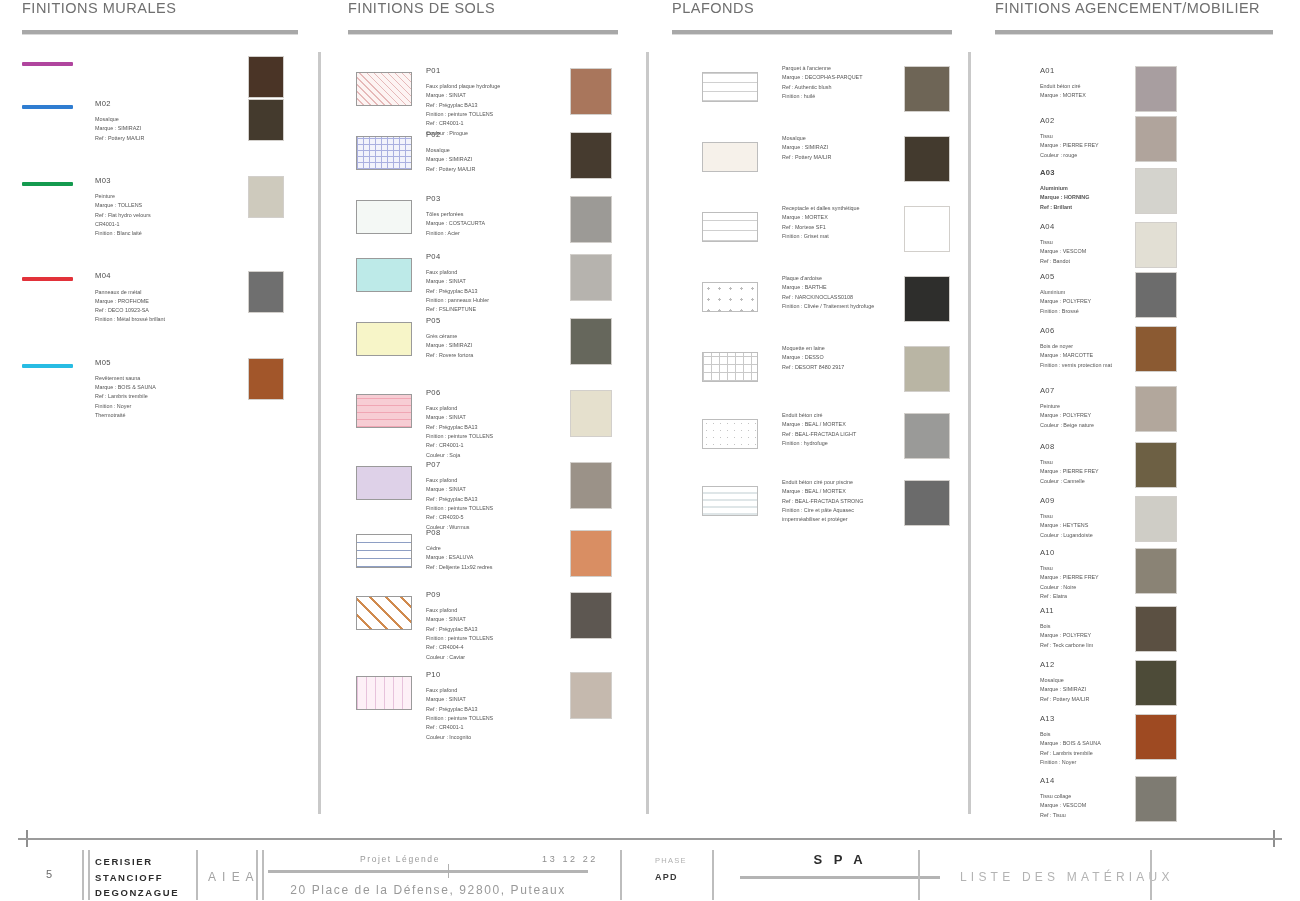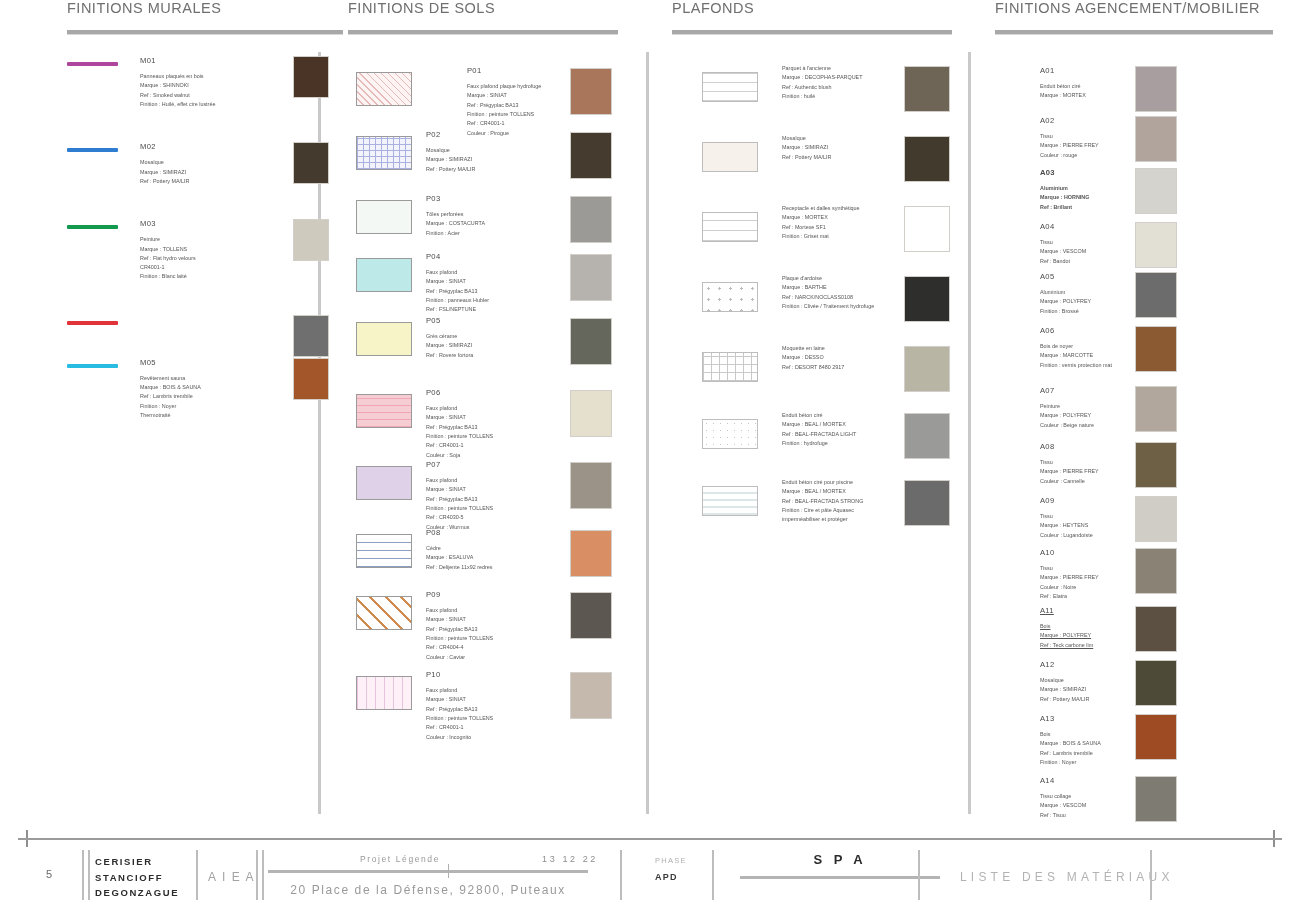--- a/index.html
+++ b/index.html
@@ -27,21 +27,21 @@
 
   .vdiv { position:absolute; top:52px; width:3px; height:762px; background:#c9c9c9; }
 
   
   .entry { position:relative; display:flex; align-items:flex-start; }
   .txtblock { font-size:5.4px; line-height:1.72; color:#555; white-space:nowrap; }
   .code { font-size:7.6px; color:#4a4a4a; letter-spacing:.3px; margin-bottom:5px; }
   .swatch { border:1px solid #d2cfcb; }
 
   
-  #c1 { left:22px; width:280px;margin-left:45px; }
+  #c1 { left:22px; width:280px; }
   .m-entry { margin-bottom:9px; }
   .m-line { width:51px; height:4px; margin-top:8px; border-radius:1px; flex:none; }
   .m-mid { width:140px; margin-left:22px; }
   .m-sw { width:36px; height:42px; position:absolute; right:18px; top:2px; }
 
   
   #c2 { left:348px; width:300px; }
   .plan {
     position:absolute; left:8px; width:56px; height:34px;
     border:1px solid #9a9a9a; background:#fff; overflow:hidden;
@@ -100,29 +100,20 @@
   <div class="vdiv" style="left:318px"></div>
   <div class="vdiv" style="left:646px"></div>
   <div class="vdiv" style="left:968px"></div>
 
   <div class="column" id="c1">
     <div class="col-head">FINITIONS MURALES</div>
     <div class="col-rule" style="width:276px"></div>
     <div id="c1body" style="margin-top:20px">
         <div class="entry m-entry">
           <div class="m-line" style="background: rgb(176, 69, 158);"></div>
-          <div class="m-mid">
-            <div class="txtblock">
-              <div class="code">M01</div>
-              <div>Panneaux plaqués en bois</div>
-              <div>Marque : SHINNOKI</div>
-              <div>Ref : Smoked walnut</div>
-              <div>Finition : Huilé, effet cire lustrée</div>
-            </div>
-          </div>
           <div class="swatch m-sw" style="background: rgb(74, 52, 38);"></div>
         </div>
         <div style="height: 22px;"></div>
         <div class="entry m-entry">
           <div class="m-line" style="background: rgb(47, 125, 209);"></div>
           <div class="m-mid">
             <div class="txtblock">
               <div class="code">M02</div>
               <div>Mosaïque</div>
               <div>Marque : SIMIRAZI</div>
@@ -142,20 +133,29 @@
               <div>Ref : Flat hydro velours</div>
               <div>CR4001-1</div>
               <div>Finition : Blanc laité</div>
             </div>
           </div>
           <div class="swatch m-sw" style="background: rgb(206, 202, 189);"></div>
         </div>
         <div style="height: 22px;"></div>
         <div class="entry m-entry">
           <div class="m-line" style="background: rgb(226, 50, 58);"></div>
+          <div class="m-mid">
+            <div class="txtblock">
+              <div class="code">M04</div>
+              <div>Panneaux de métal</div>
+              <div>Marque : PROFHOME</div>
+              <div>Ref : DECO 10923-SA</div>
+              <div>Finition : Métal brossé brillant</div>
+            </div>
+          </div>
           <div class="swatch m-sw" style="background: rgb(111, 111, 111);"></div>
         </div>
         <div style="height: 22px;"></div>
         <div class="entry m-entry">
           <div class="m-line" style="background: rgb(40, 188, 227);"></div>
           <div class="m-mid">
             <div class="txtblock">
               <div class="code">M05</div>
               <div>Revêtement sauna</div>
               <div>Marque : BOIS &amp; SAUNA</div>
@@ -171,21 +171,21 @@
   </div>
 
   <div class="column" id="c2">
     <div class="col-head">FINITIONS DE SOLS</div>
     <div class="col-rule" style="width:270px"></div>
     <div id="c2body" style="position:relative; margin-top:14px; height:700px">
         <div>
           <div class="plan" style="top: 24px;">
             <div style="position: absolute; inset: 0px; background: repeating-linear-gradient(45deg, transparent 0px, transparent 4px, rgb(230, 185, 185) 4px, rgb(230, 185, 185) 5px) rgb(253, 244, 243);"></div>
           </div>
-          <div class="txtblock p-txt" style="top: 16px; margin-left: 41px;">
+          <div class="txtblock p-txt" style="top: 16px;">
             <div class="code">P01</div>
             <div>Faux plafond plaque hydrofuge</div>
             <div>Marque : SINIAT</div>
             <div>Ref : Prégyplac BA13</div>
             <div>Finition : peinture TOLLENS</div>
             <div>Ref : CR4001-1</div>
             <div>Couleur : Pirogue</div>
           </div>
           <div class="swatch p-sw" style="background: rgb(169, 118, 92); top: 20px;"></div>
         </div>
@@ -492,21 +492,21 @@
           <div class="txtblock a-txt" style="top: 498px;">
             <div class="code">A10</div>
             <div>Tissu</div>
             <div>Marque : PIERRE FREY</div>
             <div>Couleur : Noire</div>
             <div>Ref : Elatra</div>
           </div>
           <div class="swatch a-sw" style="background: rgb(138, 131, 117); top: 500px;"></div>
         </div>
         <div>
-          <div class="txtblock a-txt" style="top: 556px; text-decoration: underline;">
+          <div class="txtblock a-txt" style="top: 556px;">
             <div class="code">A11</div>
             <div>Bois</div>
             <div>Marque : POLYFREY</div>
             <div>Ref : Teck carbone lim</div>
           </div>
           <div class="swatch a-sw" style="background: rgb(91, 80, 66); top: 558px;"></div>
         </div>
         <div>
           <div class="txtblock a-txt" style="top: 610px;">
             <div class="code">A12</div>

